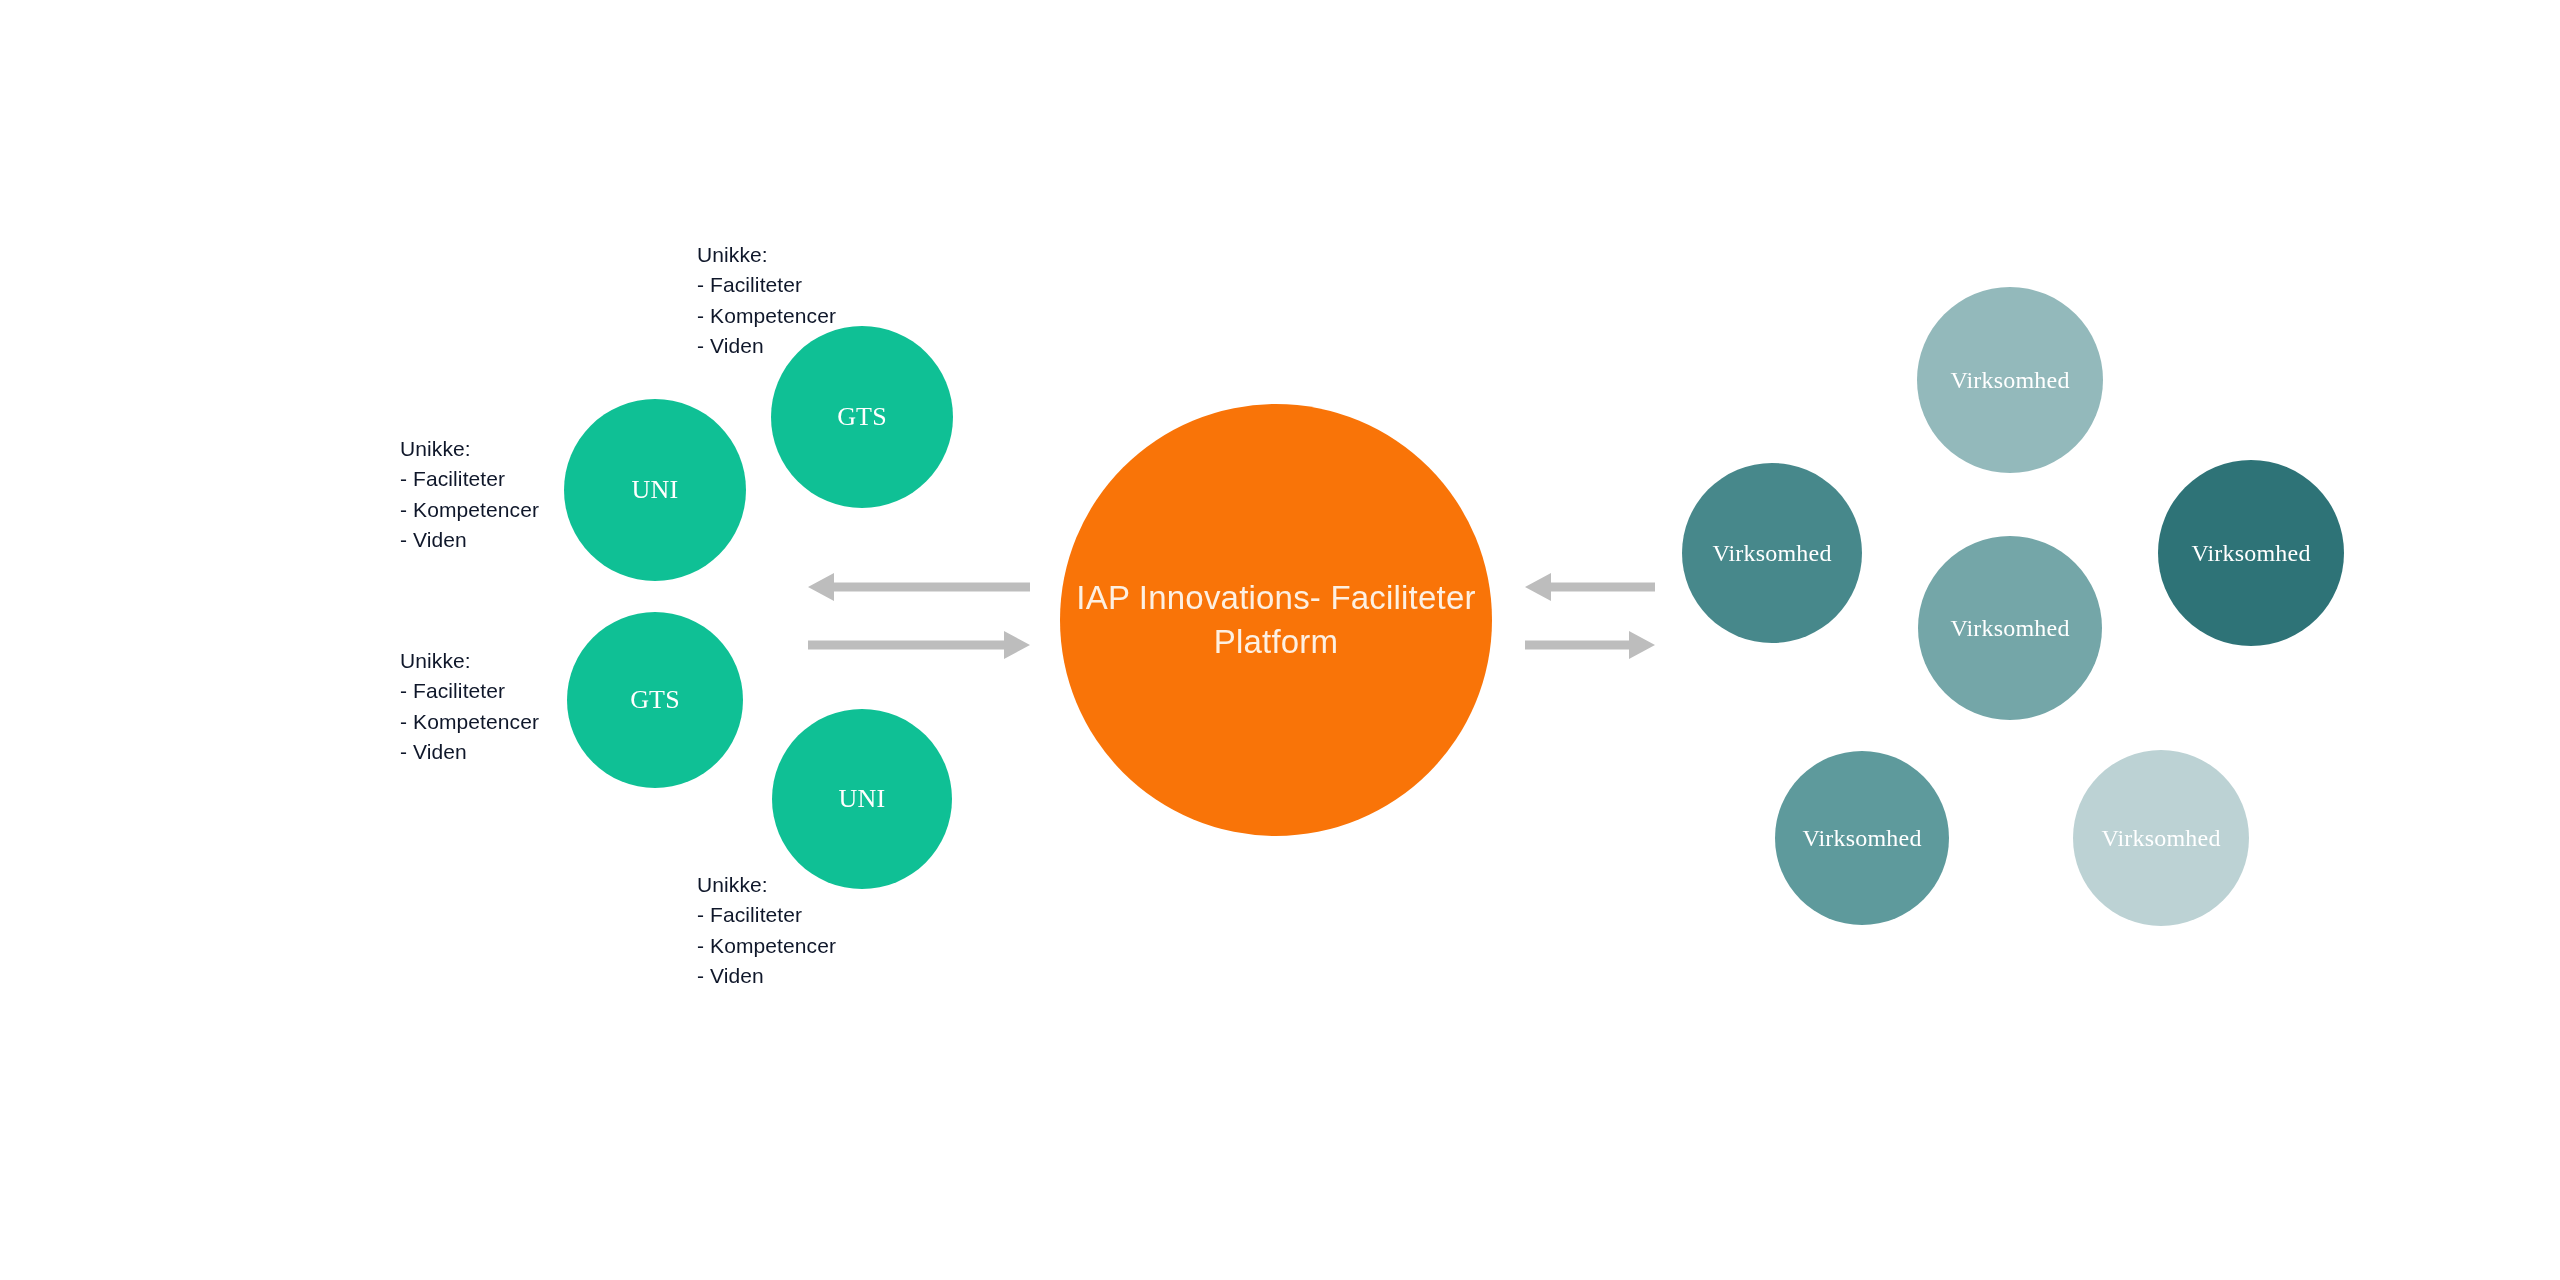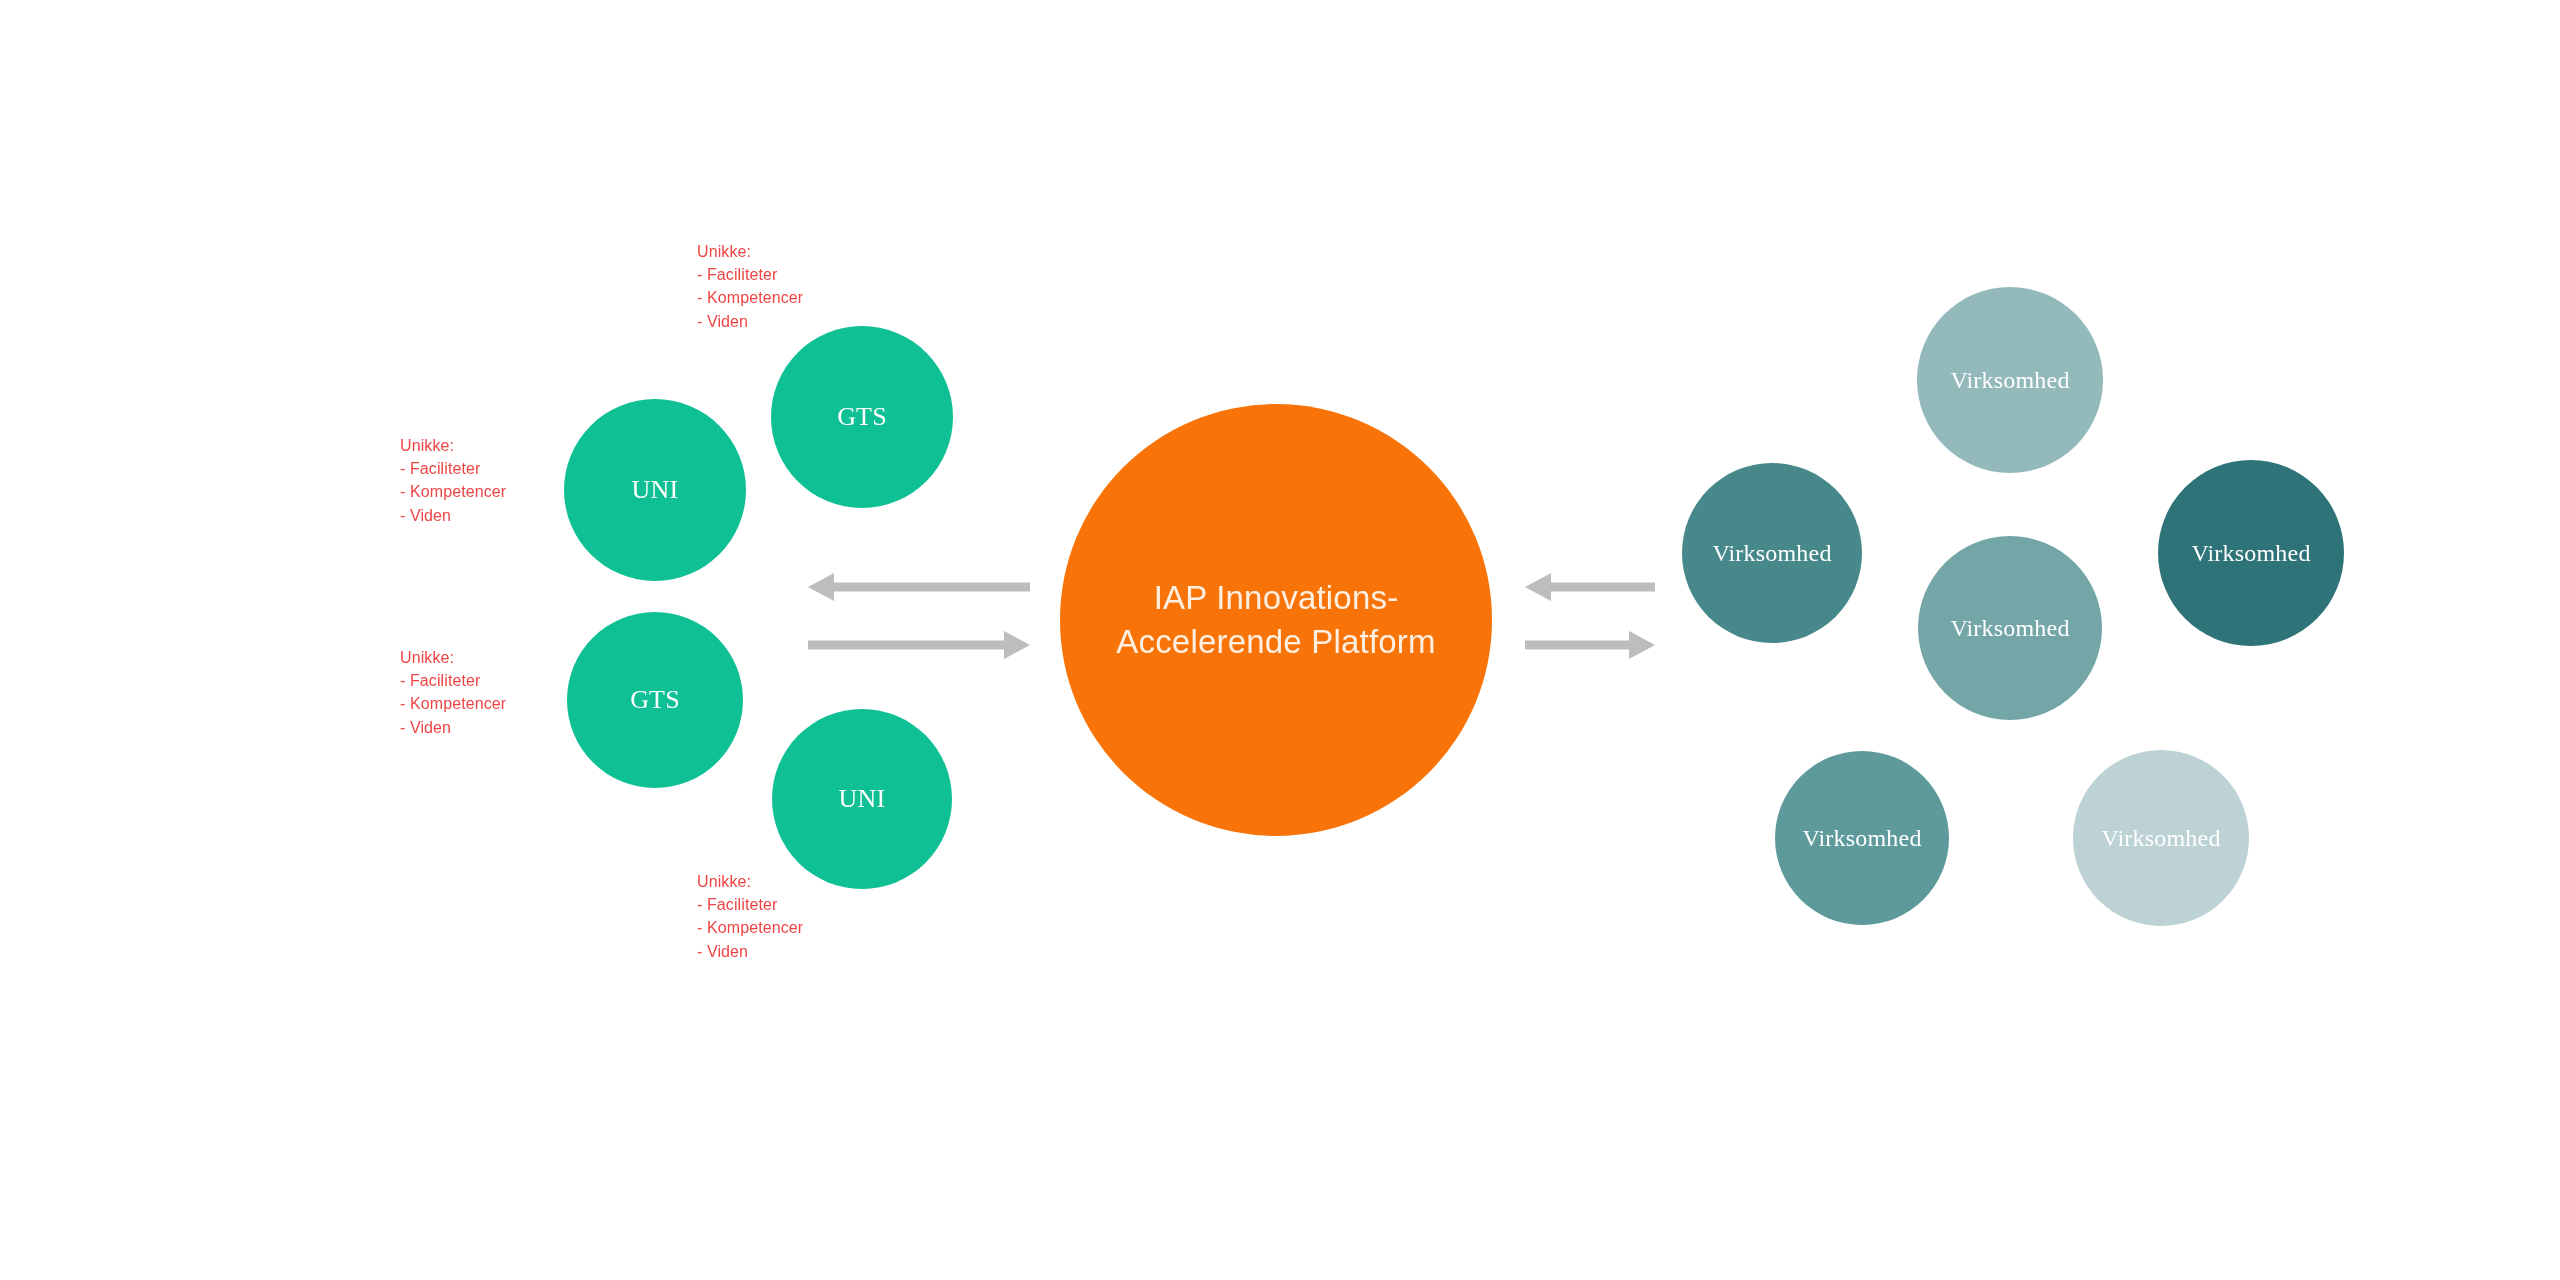--- a/index.html
+++ b/index.html
@@ -45,22 +45,22 @@
   }
   .hub-label {
     color: #fdf0e2;
     font-size: 33px;
     line-height: 1.32;
     font-weight: 400;
     letter-spacing: 0.2px;
   }
   .note {
     position: absolute;
-    color: #ef4444;
-    font-size: 16px;
+    color: #0f172a;
+    font-size: 21px;
     line-height: 1.45;
     white-space: pre;
     letter-spacing: 0.1px;
   }
   .arrow {
     position: absolute;
   }
   .arrow svg { display: block; }
 </style>
 </head>
@@ -105,21 +105,21 @@
     </div>
   <div class="arrow" id="a-1" style="left: 808px; top: 630px; width: 222px; height: 30px;">
       <svg width="222" height="30" viewBox="0 0 222 30">
         <path d="M0,10.5 H196 V1.049999999999999 L222,15 L196,28.950000000000003 V19.5 H0 Z" fill="#bdbdbd"></path>
       </svg>
     </div>
 
   <div class="hub" id="hub" style="left: 1060px; top: 404px; width: 432px; height: 432px; background: rgb(249, 116, 8);">
     <div class="hub-label">IAP
 Innovations-
-Accelerende
+Faciliteter
 Platform</div>
   </div>
 
   <div class="arrow" id="a-2" style="left: 1525px; top: 572px; width: 130px; height: 30px;">
       <svg width="130" height="30" viewBox="0 0 130 30">
         <path d="M130,10.5 H26 V1.049999999999999 L0,15 L26,28.950000000000003 V19.5 H130 Z" fill="#bdbdbd"></path>
       </svg>
     </div>
   <div class="arrow" id="a-3" style="left: 1525px; top: 630px; width: 130px; height: 30px;">
       <svg width="130" height="30" viewBox="0 0 130 30">

